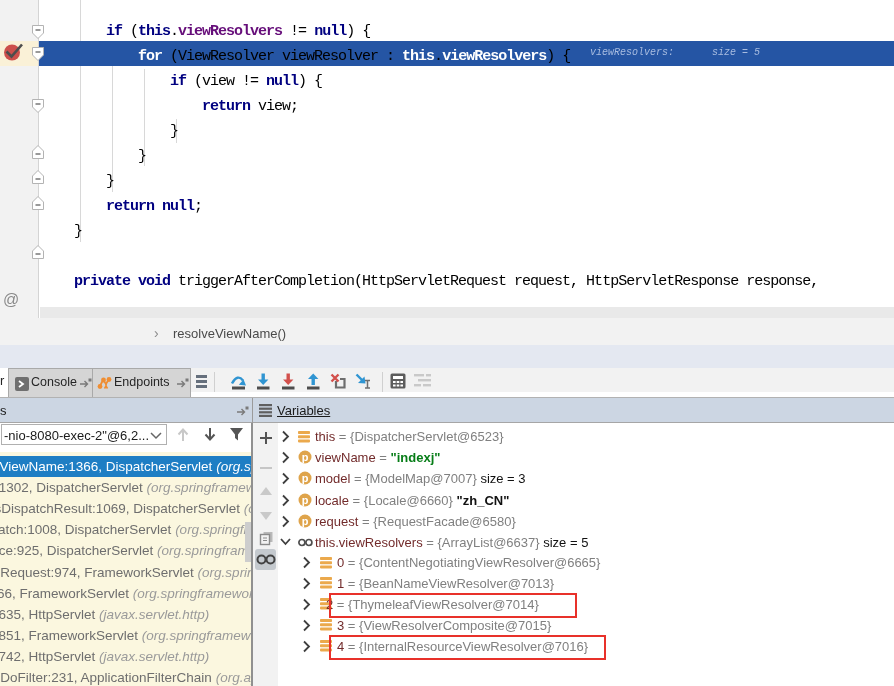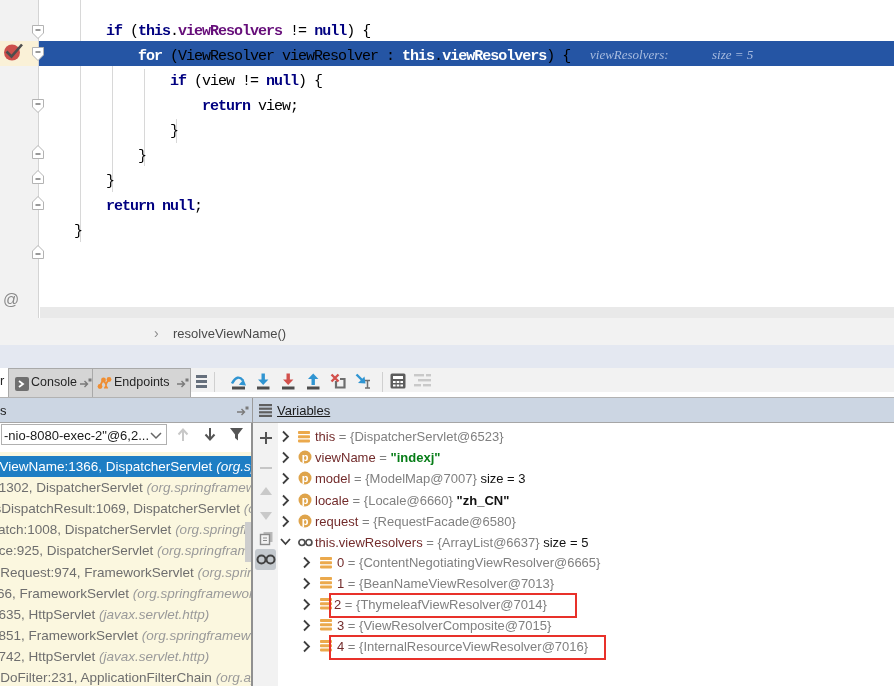--- a/index.html
+++ b/index.html
@@ -11,22 +11,22 @@
   #gutter{left:0;top:0;width:38px;height:318px;background:#f2f2f2;border-right:1px solid #d4d4d4;}
   #bpline-gutter{left:0;top:41px;width:38px;height:25px;background:#faf1d7;}
   #execline{left:38px;top:41px;width:856px;height:25px;background:#2555a4;}
   .guide{width:1px;background:#d8d8d8;}
   #code{left:38px;top:19px;width:856px;}
   #code pre{margin:0;font-family:"Liberation Mono",monospace;font-size:15px;letter-spacing:-1px;
             line-height:25px;height:25px;padding-left:4px;white-space:pre;color:#000;}
   .kw{color:#000080;font-weight:bold;}
   .fld{color:#660e7a;font-weight:bold;}
   pre.sel, pre.sel .kw, pre.sel .fld{color:#ffffff;}
-  #hint1,#hint2{font-family:Liberation Serif, serif;font-style:italic;color:#a8bce0;
-        font-size:13px;letter-spacing:0;}
+  #hint1,#hint2{font-family:Liberation Mono, monospace;font-style:italic;color:#a8bce0;
+        font-size:10px;letter-spacing:0;}
   #hscroll{left:40px;top:307px;width:854px;height:11px;background:#e9e9e9;}
   
   .fold{left:32px;width:12px;height:14px;}
   .fold svg{display:block;}
   
   #crumbs{left:0;top:318px;width:894px;height:27px;background:#f2f2f2;color:#4a4a4a;
           font-size:13px;line-height:31px;}
   
   #band{left:0;top:345px;width:894px;height:23px;background:#e4e8f1;}
   
@@ -77,20 +77,21 @@
 <pre>        <span class="kw">if</span> (<span class="kw">this</span>.<span class="fld">viewResolvers</span> != <span class="kw">null</span>) {</pre>
 <pre class="sel">            <span class="kw">for</span> (ViewResolver viewResolver : <span class="kw">this</span>.<span class="fld">viewResolvers</span>) {</pre>
 <pre>                <span class="kw">if</span> (view != <span class="kw">null</span>) {</pre>
 <pre>                    <span class="kw">return</span> view;</pre>
 <pre>                }</pre>
 <pre>            }</pre>
 <pre>        }</pre>
 <pre>        <span class="kw">return null</span>;</pre>
 <pre>    }</pre>
 <pre> </pre>
+<pre>    <span class="kw">private void</span> triggerAfterCompletion(HttpServletRequest request, HttpServletResponse response,</pre>
   </div>
   <div class="abs" id="hint1" style="left:590px;top:47px;">viewResolvers:</div>
   <div class="abs" id="hint2" style="left:712px;top:47px;">size = 5</div>
 
   <div class="abs" id="gutter"></div>
   <div class="abs" id="bpline-gutter"></div>
 
   <div class="abs" style="left:3px;top:41px;width:22px;height:22px;">
     <svg width="22" height="22">
       <circle cx="9" cy="11.5" r="8" fill="#cc4f4b"></circle>
@@ -392,21 +393,21 @@
     </svg>
     <div class="vrow" style="left:337px;top:572.9px;"><span class="vname">1</span> <span>= </span><span>{BeanNameViewResolver@7013}</span></div>
     <svg style="position:absolute;left:300px;top:597.9px;" width="13" height="13">
       <path d="M4 1.5 L9 6.5 L4 11.5" stroke="#3f3f3f" stroke-width="1.8" fill="none"></path>
     </svg>
     <svg style="position:absolute;left:320px;top:598.4px;" width="13" height="13">
       <rect x="0" y="0" width="12" height="3" rx="0.8" fill="#eba94c"></rect>
       <rect x="0" y="4.2" width="12" height="3" rx="0.8" fill="#eba94c"></rect>
       <rect x="0" y="8.4" width="12" height="3" rx="0.8" fill="#eba94c"></rect>
     </svg>
-    <div class="vrow" style="left:334px;top:593.9px;"><span class="vname">2</span> <span>= </span><span>{ThymeleafViewResolver@7014}</span></div>
+    <div class="vrow" style="left:326px;top:593.9px;"><span class="vname">2</span> <span>= </span><span>{ThymeleafViewResolver@7014}</span></div>
     <svg style="position:absolute;left:300px;top:618.8px;" width="13" height="13">
       <path d="M4 1.5 L9 6.5 L4 11.5" stroke="#3f3f3f" stroke-width="1.8" fill="none"></path>
     </svg>
     <svg style="position:absolute;left:320px;top:619.3px;" width="13" height="13">
       <rect x="0" y="0" width="12" height="3" rx="0.8" fill="#eba94c"></rect>
       <rect x="0" y="4.2" width="12" height="3" rx="0.8" fill="#eba94c"></rect>
       <rect x="0" y="8.4" width="12" height="3" rx="0.8" fill="#eba94c"></rect>
     </svg>
     <div class="vrow" style="left:337px;top:614.8px;"><span class="vname">3</span> <span>= </span><span>{ViewResolverComposite@7015}</span></div>
     <svg style="position:absolute;left:300px;top:639.7px;" width="13" height="13">

